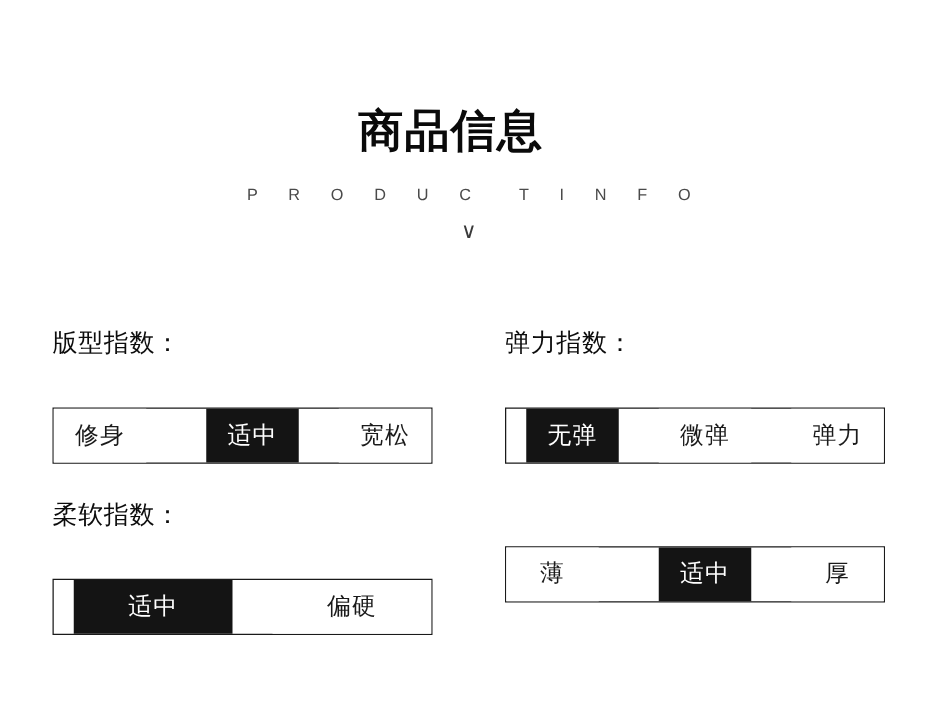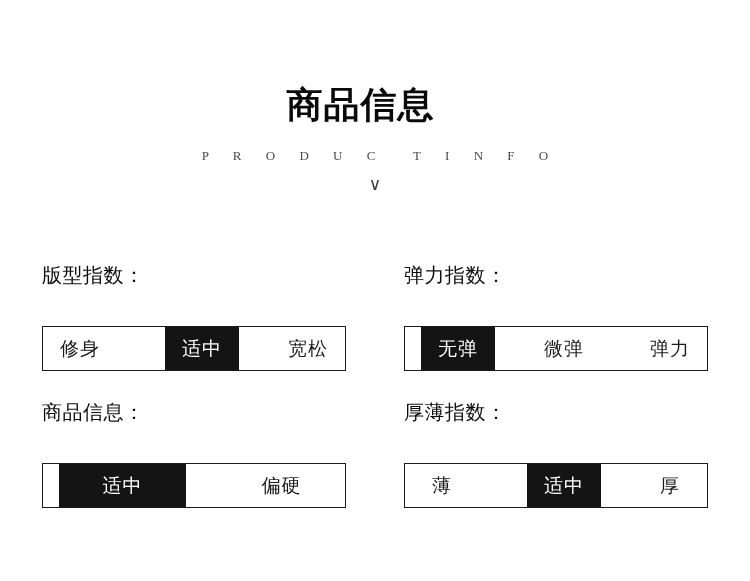--- a/index.html
+++ b/index.html
@@ -35,21 +35,21 @@
     position: absolute;
     top: 85px;
     left: 0;
     width: 721px;
   }
   .page-subtitle {
     position: absolute;
     top: 148px;
     left: 0;
     width: 750px;
-    font-family: Liberation Serif, serif;
+    font-family: Liberation Sans, sans-serif;
     font-size: 13px;
     line-height: 16px;
     letter-spacing: 10.5px;
     text-indent: 10.5px;
     color: #4a4a4a;
     white-space: pre;
   }
   .chevron-down {
     position: absolute;
     top: 175px;
@@ -129,27 +129,26 @@
 <div class="group group-col-right group-row-top">
   <div class="group-label">弹力指数：</div>
   <div class="segmented">
     <div class="segment active">无弹</div>
     <div class="segment">微弹</div>
     <div class="segment">弹力</div>
   </div>
 </div>
 
 <div class="group group-col-left group-row-bottom">
-  <div class="group-label">商品信息：</div>
+  <div class="group-label">柔软指数：</div>
   <div class="segmented">
     <div class="segment active">适中</div>
     <div class="segment">偏硬</div>
   </div>
 </div>
 
 <div class="group group-col-right group-row-bottom">
-  <div class="group-label">厚薄指数：</div>
   <div class="segmented">
     <div class="segment">薄</div>
     <div class="segment active">适中</div>
     <div class="segment">厚</div>
   </div>
 </div>
 
 </body></html>

